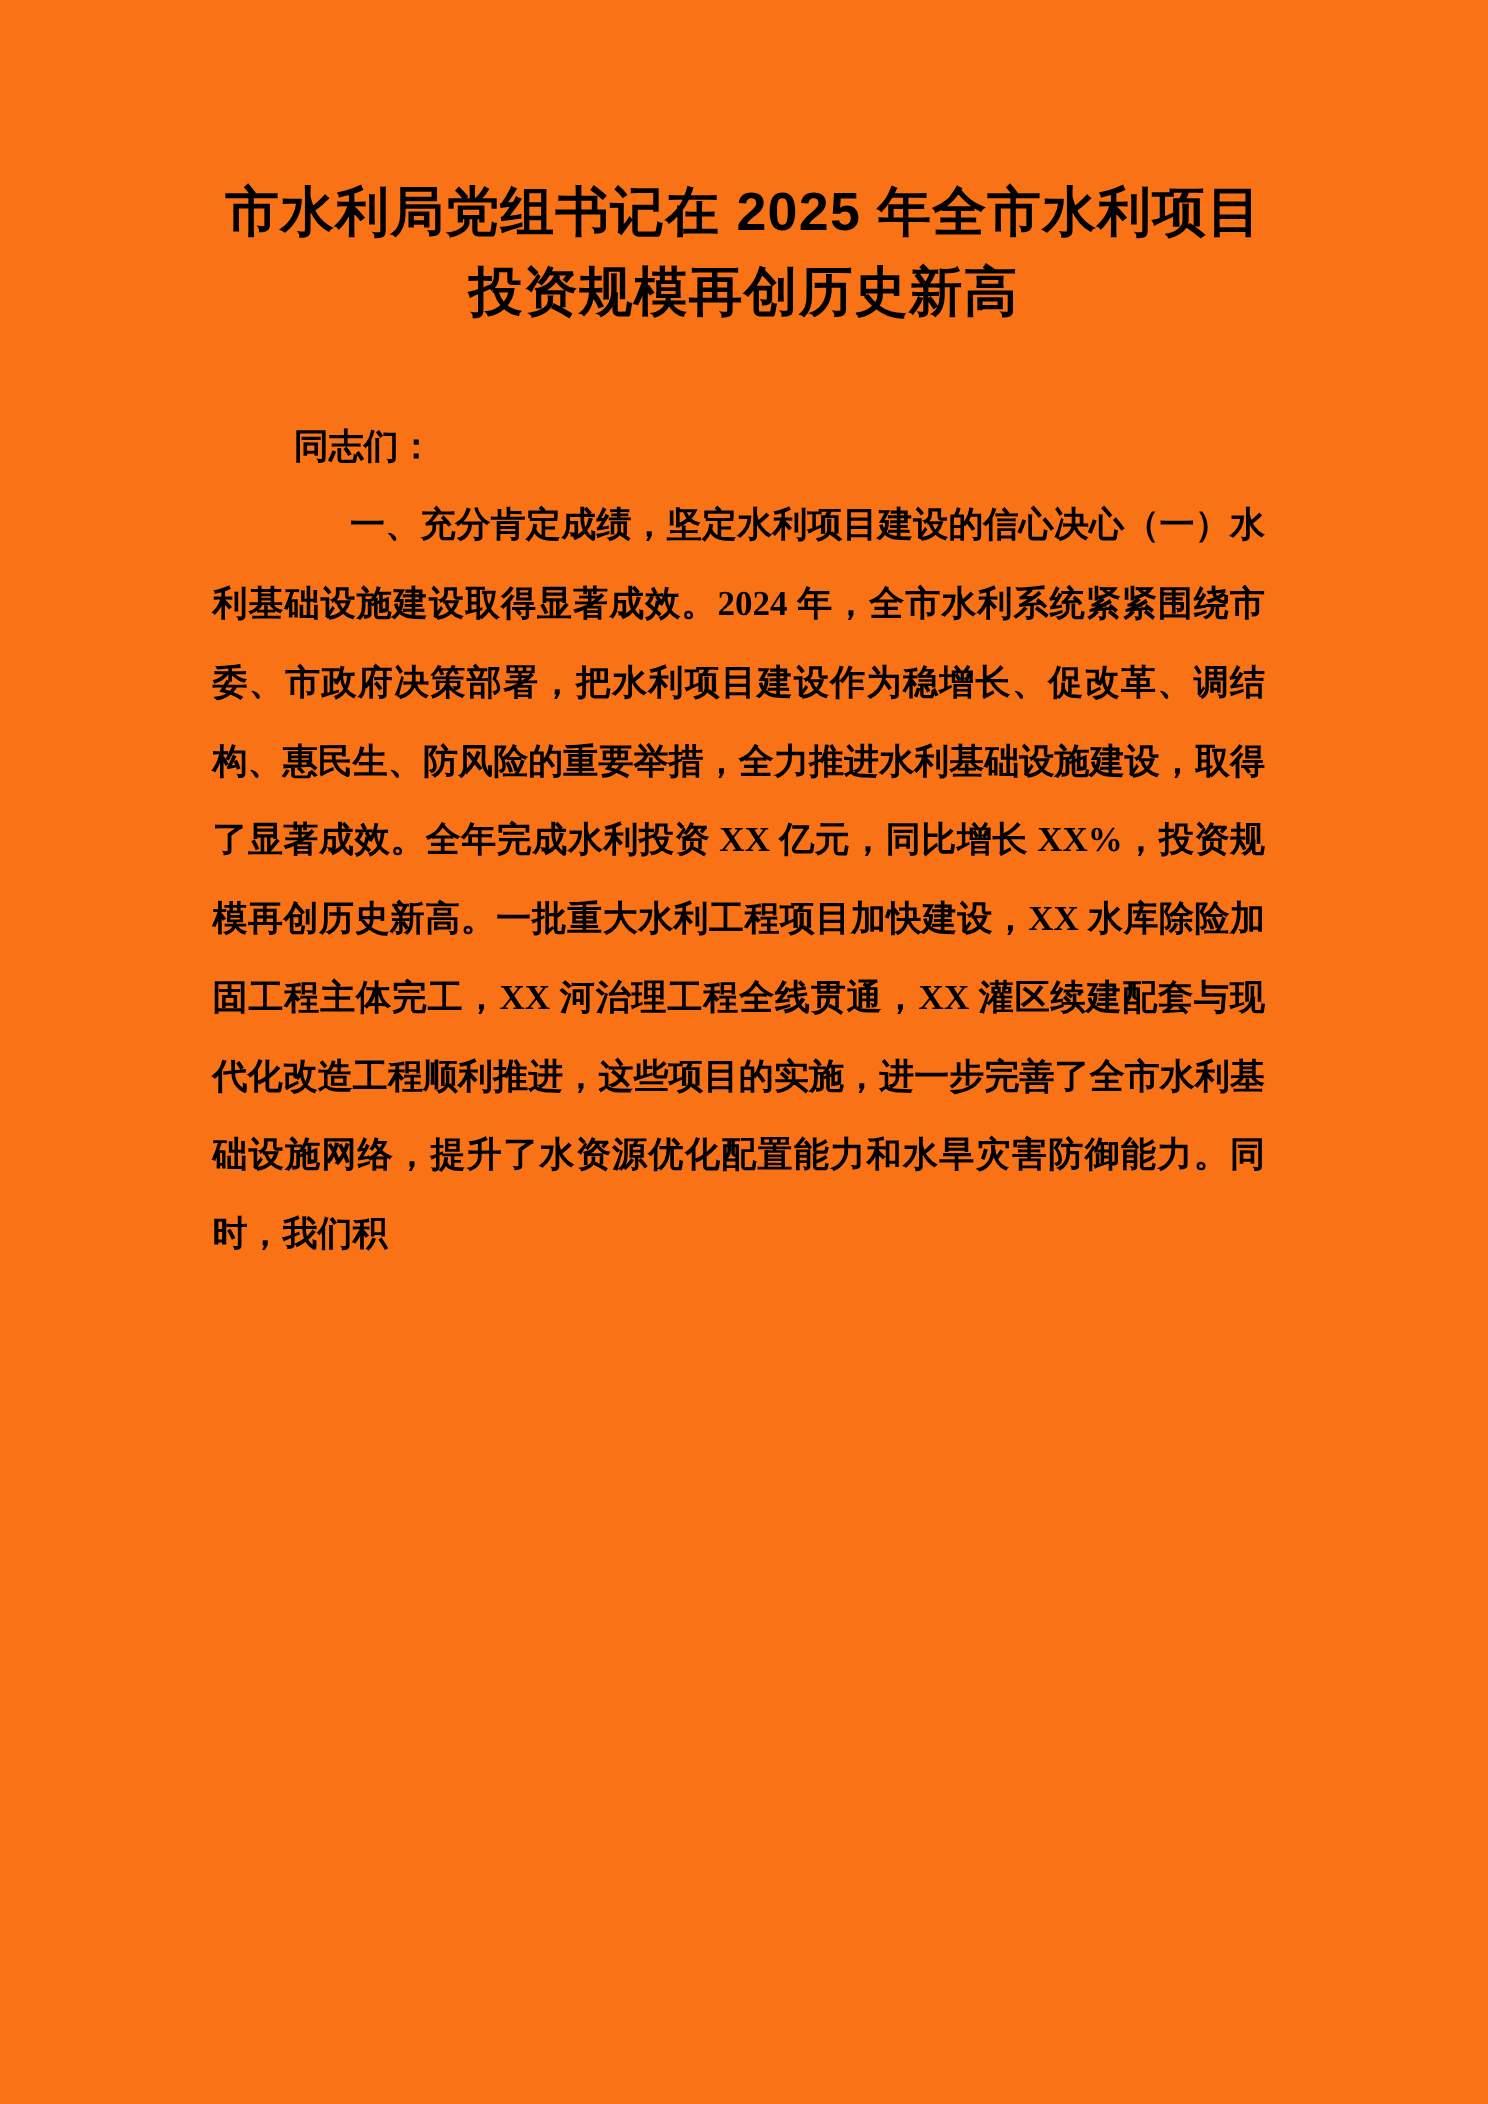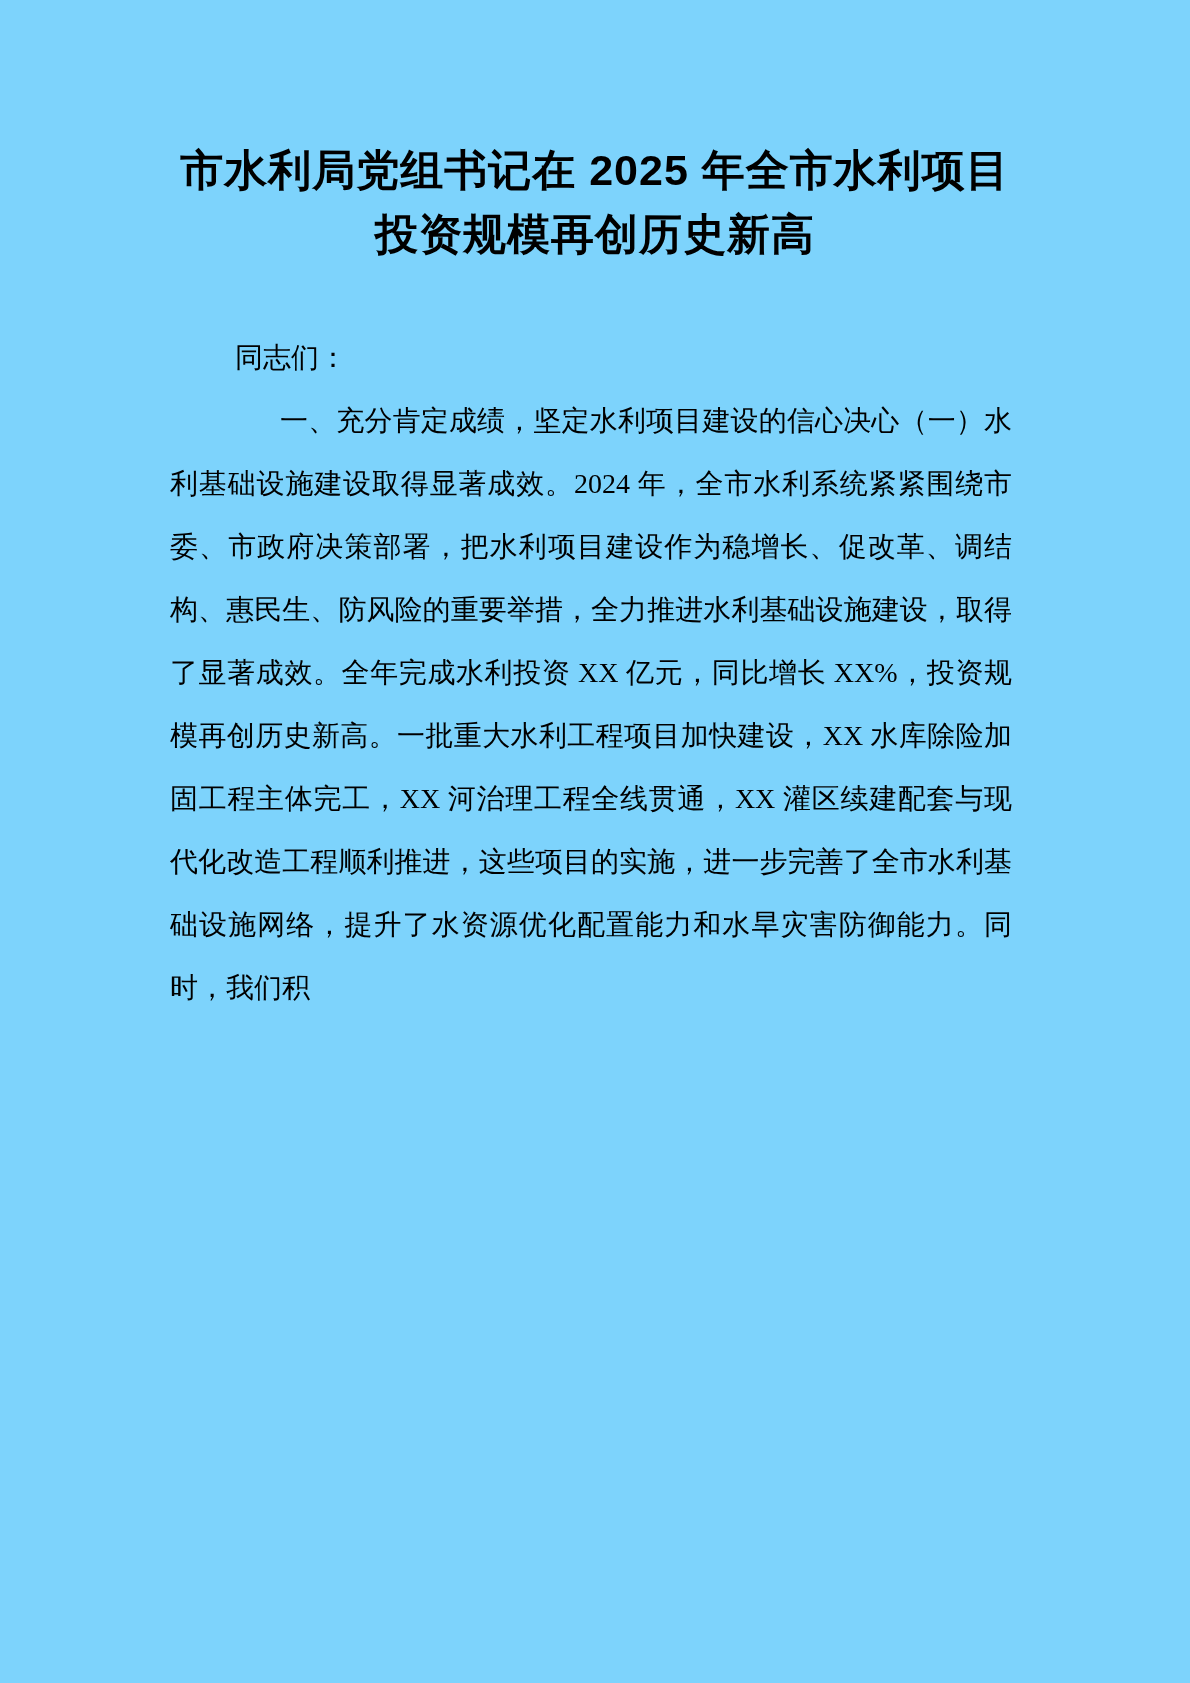--- a/index.html
+++ b/index.html
@@ -4,41 +4,41 @@
 <style>
   html, body {
     margin: 0;
     padding: 0;
     background: #ffffff;
   }
   .page {
     position: relative;
     width: 1190px;
     height: 1683px;
-    background: #7dd3fc;
+    background: #f97316;
     color: #000000;
     overflow: hidden;
   }
   .doc-title {
     margin-top: 138px;
     text-align: center;
     font-family: "Liberation Sans", "DejaVu Sans", sans-serif;
     font-weight: 700;
     font-size: 43px;
     line-height: 64px;
     letter-spacing: 1px;
   }
   .content {
     margin-left: 170px;
     margin-right: 178px; 
   }
   .content p {
     margin: 0;
     font-family: "Liberation Serif", "DejaVu Serif", serif;
-    font-weight: 400;
+    font-weight: 700;
     font-size: 28px;
     line-height: 63px;
     text-align: justify;
     text-justify: inter-ideograph;
   }
   p.salutation {
     margin-top: 60px;
     text-indent: 65px;
   }
   p.body-indent {

